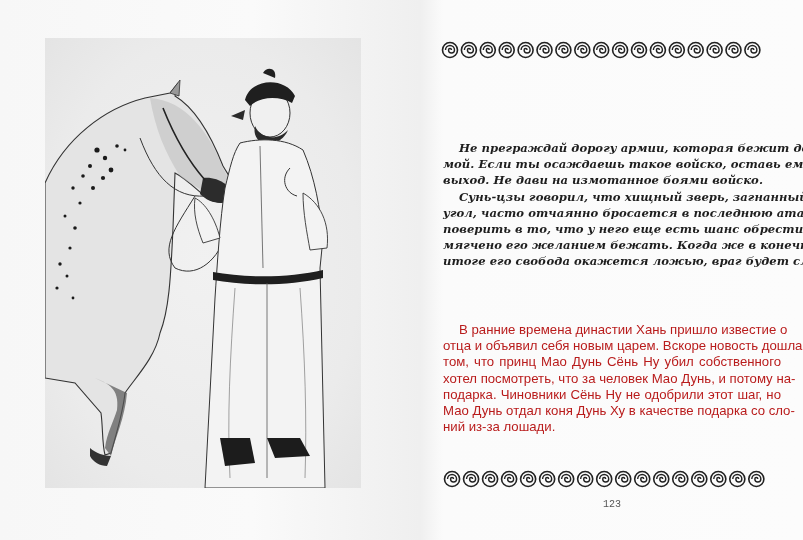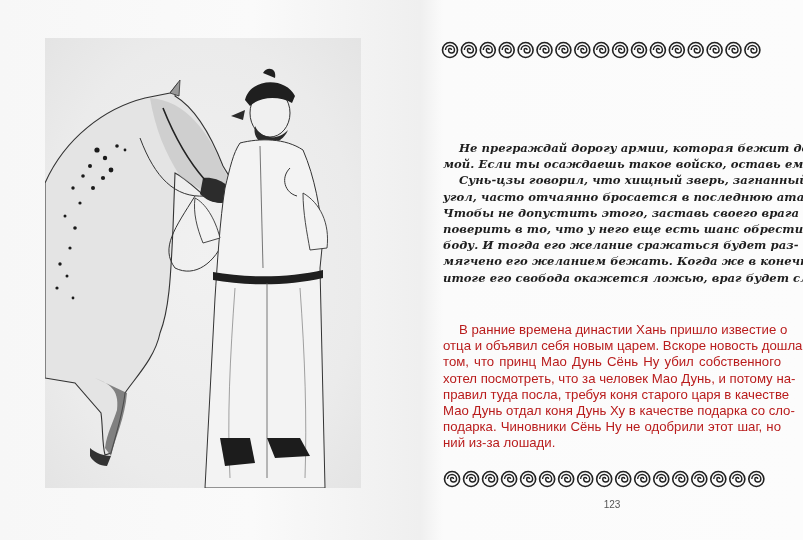--- a/index.html
+++ b/index.html
@@ -49,21 +49,21 @@
       font-family: Liberation Sans, sans-serif;
       font-size: 13.2px; line-height: 16.2px;
       color: #b91c1c;
     }
     .line { display: block; text-align: justify; text-align-last: justify; white-space: nowrap; }
     .line.last { text-align-last: left; }
     .line.indent { padding-left: 16px; }
 
     .page-number {
       position: absolute; top: 499px; left: 592px; width: 40px; text-align: center;
-      font-family: Liberation Sans, sans-serif; font-size: 10px; color: #555;
+      font-family: Liberation Mono, monospace; font-size: 10px; color: #555;
     }
   </style>
 </head>
 <body>
 
 <div class="spread">
 
   <div class="page-left">
     <div class="illustration">
       <svg viewBox="0 0 316 450" preserveAspectRatio="none">
@@ -155,37 +155,35 @@
         <use href="#spiral" x="245.7"></use>
         <use href="#spiral" x="264.6"></use>
         <use href="#spiral" x="283.5"></use>
       <use href="#spiral" x="302.4"></use>
     </svg>
   </div>
 
   <div class="text-block italic-block">
     <span class="line indent">Не преграждай дорогу армии, которая бежит до-</span>
     <span class="line">мой. Если ты осаждаешь такое войско, оставь ему</span>
+    <span class="line last">выход. Не дави на измотанное боями войско.</span>
     <span class="line indent">Сунь-цзы говорил, что хищный зверь, загнанный в</span>
     <span class="line">угол, часто отчаянно бросается в последнюю атаку.</span>
-    <span class="line">Чтобы не допустить этого, заставь своего врага</span>
     <span class="line">поверить в то, что у него еще есть шанс обрести сво-</span>
-    <span class="line">боду. И тогда его желание сражаться будет раз-</span>
     <span class="line">мягчено его желанием бежать. Когда же в конечном</span>
     <span class="line">итоге его свобода окажется ложью, враг будет слом-</span>
   </div>
 
   <div class="text-block plain-block">
     <span class="line indent">В ранние времена династии Хань пришло известие о</span>
     <span class="line">отца и объявил себя новым царем. Вскоре новость дошла</span>
     <span class="line">том, что принц Мао Дунь Сёнь Ну убил собственного</span>
     <span class="line">хотел посмотреть, что за человек Мао Дунь, и потому на-</span>
-    <span class="line">правил туда посла, требуя коня старого царя в качестве</span>
+    <span class="line">подарка. Чиновники Сёнь Ну не одобрили этот шаг, но</span>
     <span class="line">Мао Дунь отдал коня Дунь Ху в качестве подарка со сло-</span>
-    <span class="line">подарка. Чиновники Сёнь Ну не одобрили этот шаг, но</span>
     <span class="line last">ний из-за лошади.</span>
   </div>
 
   <div class="ornament ornament-bottom">
     <svg viewBox="0 0 322 20" preserveAspectRatio="none">
       <use href="#spiral" x="0"></use>
         <use href="#spiral" x="18.9"></use>
         <use href="#spiral" x="37.8"></use>
         <use href="#spiral" x="56.7"></use>
       <use href="#spiral" x="75.6"></use>

